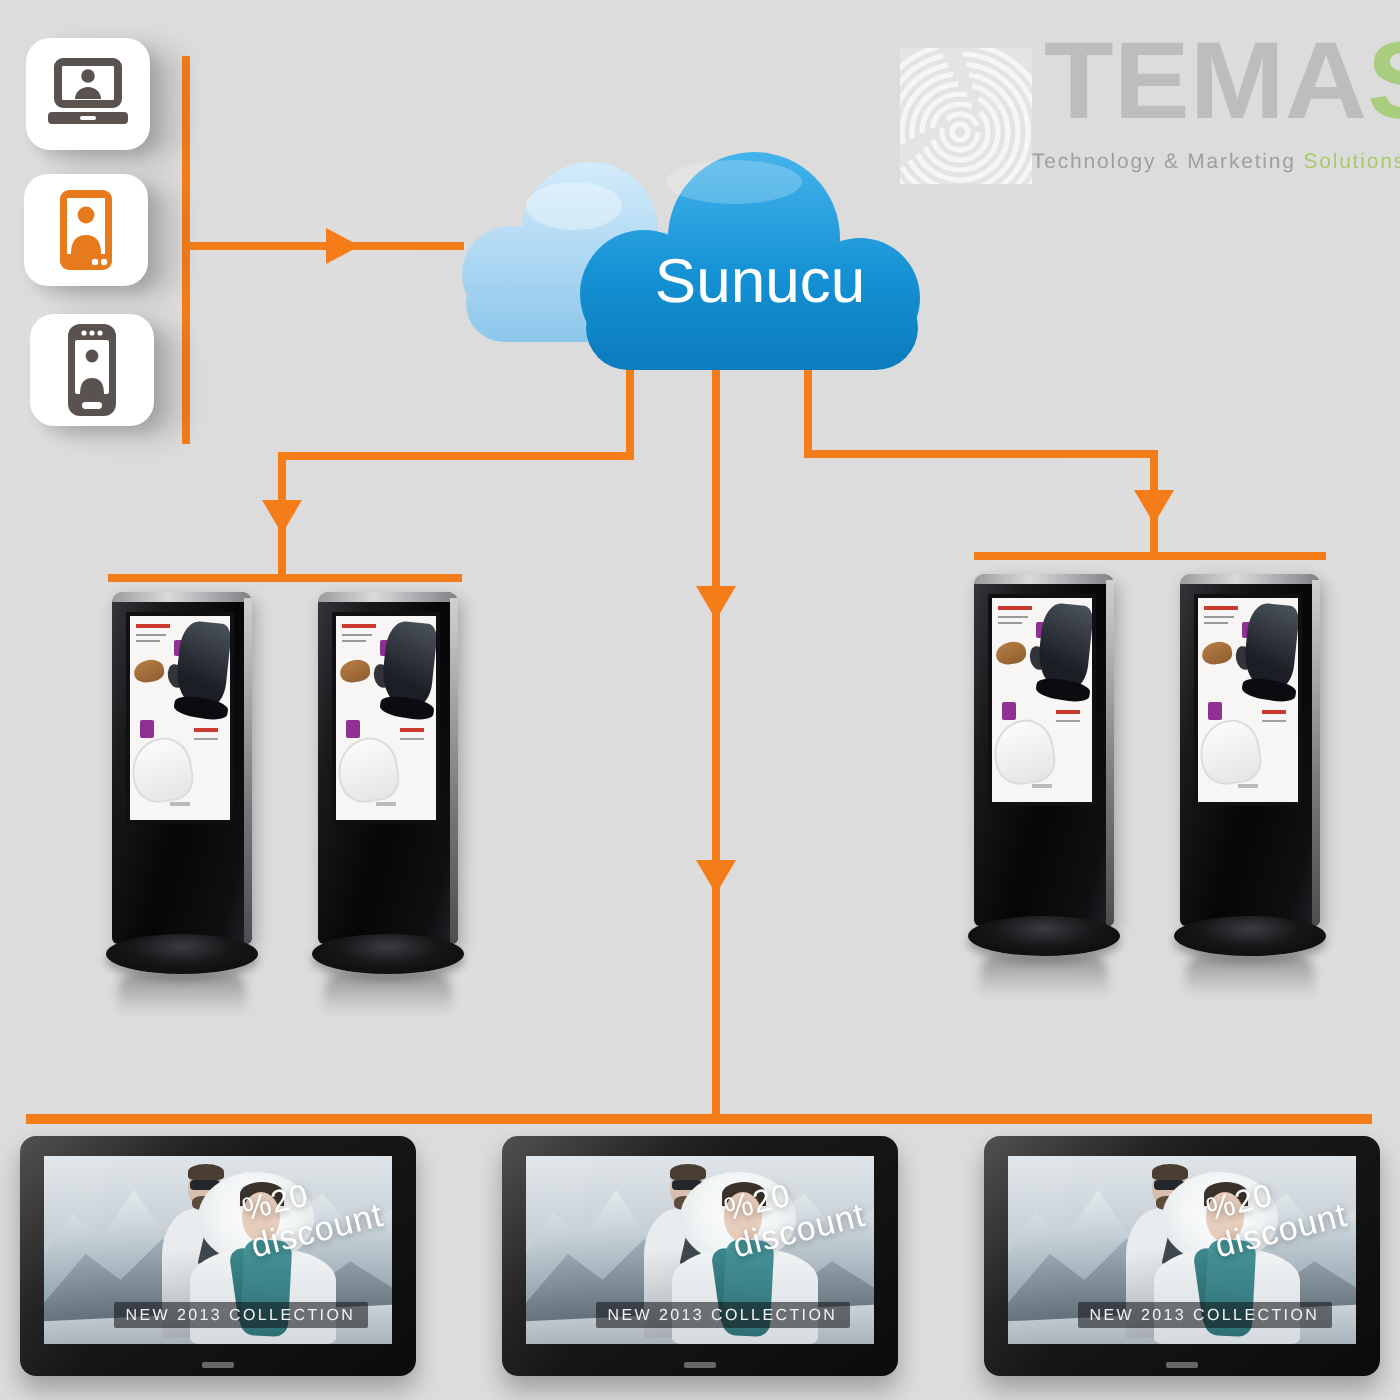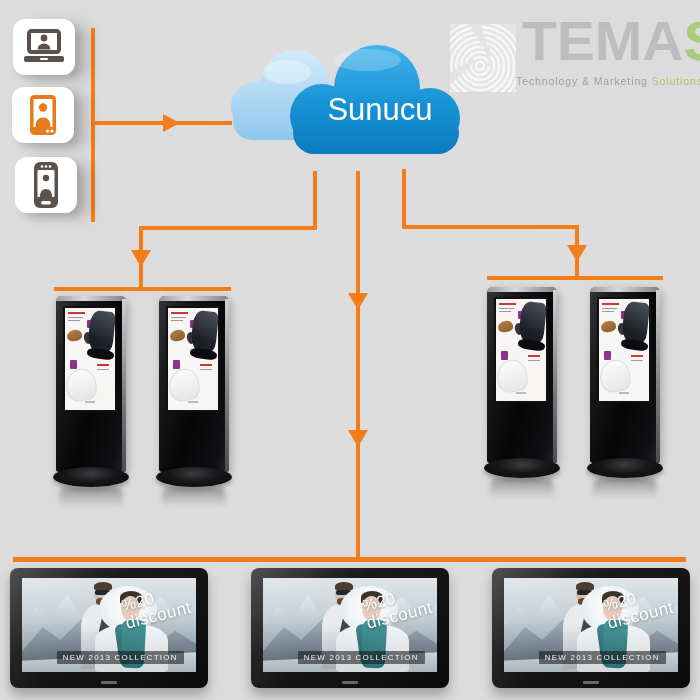--- a/index.html
+++ b/index.html
@@ -21,21 +21,21 @@
     border-top:9px solid transparent; border-bottom:9px solid transparent;
     border-left:17px solid #f47d1a;}
 
   
   .sticker{position:absolute; width:62px; height:56px; background:#fff; border-radius:12px;
     box-shadow:14px 5px 14px rgba(0,0,0,.16), 4px 4px 7px rgba(0,0,0,.12);
     display:flex; align-items:center; justify-content:center; z-index:4;}
   .sticker svg{display:block;}
 
   
-  #cloud-wrap{position:absolute; left:225px; top:36px; width:240px; height:124px; z-index:5;}
+  #cloud-wrap{position:absolute; left:225px; top:67px; width:240px; height:124px; z-index:5;}
 
   
   #logo{position:absolute; left:448px; top:22px; width:250px; height:76px; z-index:2;}
   #fingerprint{position:absolute; left:2px; top:2px;}
   #brand-name{position:absolute; left:74px; top:-14px; font-size:57px; font-weight:700;
     letter-spacing:0px; color:#bdbdbd; transform:scaleY(.96);}
   #brand-name .suffix{color:#a9cd7f;}
   #brand-tagline{position:absolute; left:68px; top:53px; width:182px; font-size:10.5px;
     letter-spacing:.9px; color:#9f9f9f; white-space:nowrap;}
   #brand-tagline .accent{color:#a9c96d;}

